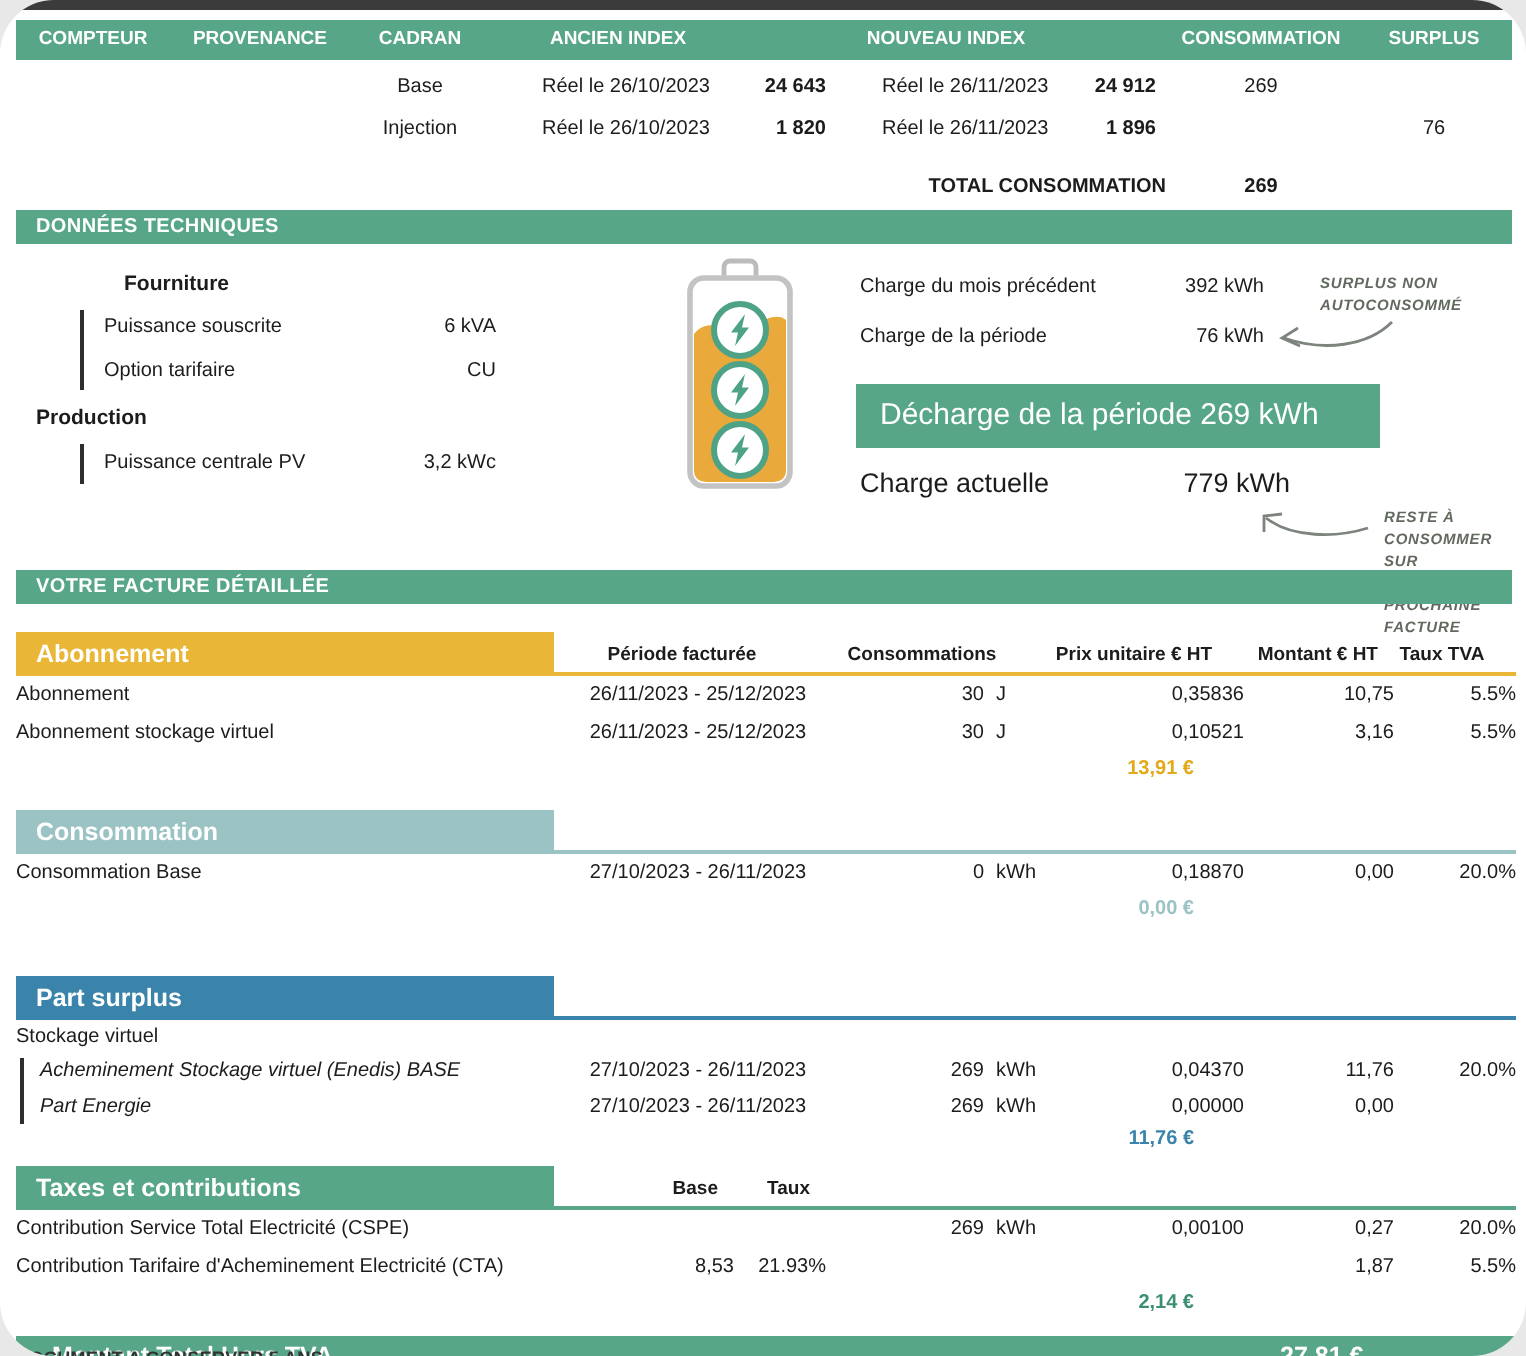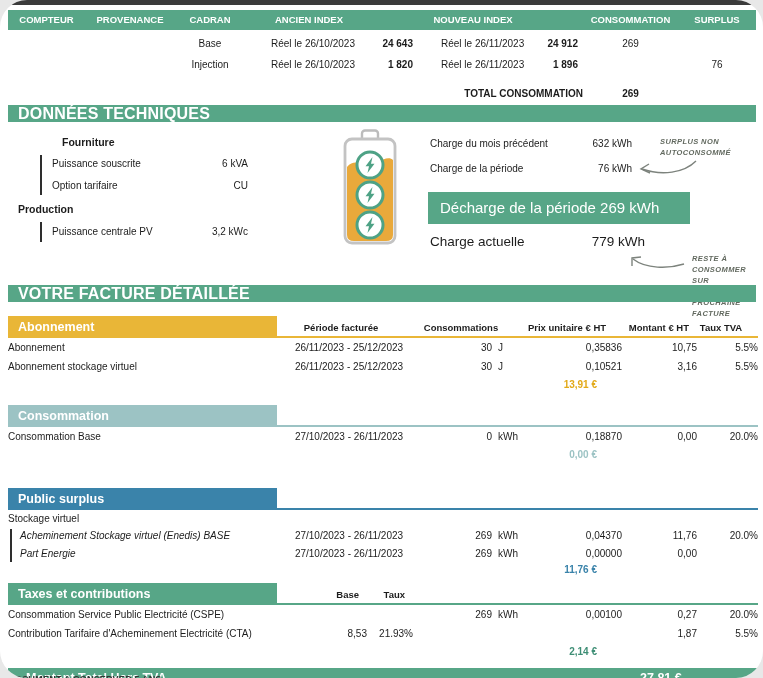--- a/index.html
+++ b/index.html
@@ -21,21 +21,21 @@
   .mc-ndate { width:120px; padding-left:28px; }
   .mc-nval  { width:50px; text-align:right; padding-right:5px; font-weight:bold; }
   .mc-cons  { width:95px; text-align:center; }
   .mc-surp  { width:78px; text-align:center; }
   .m-head .mc-adate, .m-head .mc-ndate { padding-left:0; text-align:center; }
   .m-total { display:flex; height:15px; line-height:15px; margin-top:14px; font-weight:bold; }
   .m-total .lbl { width:575px; text-align:right; padding-right:0; }
   .m-total .val { width:95px; text-align:center; }
 
   
-  .bigbar { position:absolute; left:8px; width:748px; height:17px; background:#57A687; color:#fff; font-weight:bold; font-size:16px; line-height:17px; padding-left:10px; letter-spacing:.2px; }
+  .bigbar { position:absolute; left:8px; width:748px; height:17px; background:#57A687; color:#fff; font-weight:bold; font-size:10px; line-height:17px; padding-left:10px; letter-spacing:.2px; }
 
   
   .tech { position:absolute; top:122px; left:0; width:763px; height:161px; font-size:10px; }
   .t-bold { position:absolute; font-weight:bold; font-size:10.5px; }
   .t-vline { position:absolute; width:2px; background:#2e2e2e; }
   .t-row { position:absolute; display:flex; width:196px; }
   .t-row .l { flex:1; }
   .t-row .v { width:62px; text-align:right; }
 
   .battery { position:absolute; left:343px; top:7px; }
@@ -181,21 +181,21 @@
         </g>
         <g transform="translate(27,96)">
           <circle r="13" fill="#ffffff" stroke="#4EA285" stroke-width="3"></circle>
           <path d="M2.5,-8 L-4.5,1.2 L-1,1.2 L-2.5,8 L4.5,-1.2 L1,-1.2 Z" fill="#4EA285"></path>
         </g>
       </svg>
     </div>
 
     <div class="t-kv" style="left:430px; top:16px;gap:32px;">
       <span class="l">Charge du mois précédent</span>
-      <span class="v">632 kWh</span>
+      <span class="v">392 kWh</span>
     </div>
     <div class="t-kv" style="left:430px; top:41px;">
       <span class="l">Charge de la période</span>
       <span class="v">76 kWh</span>
     </div>
 
     <div class="hand" style="left:660px; top:14px;">
       <span>SURPLUS NON</span><br>
       <span>AUTOCONSOMMÉ</span>
     </div>
@@ -286,21 +286,21 @@
     </div>
     <div class="subtotal">
       <div class="sp"></div>
       <div class="amt sub-lblue">0,00 €</div>
     </div>
 
     <div class="gap12"></div>
       <div class="gap13"></div>
 
     <div class="sec-head u-sblue">
-      <div class="sec-bar bg-sblue">Public surplus</div>
+      <div class="sec-bar bg-sblue">Part surplus</div>
       <div class="hdr-cols"></div>
     </div>
     <div class="inv-row" style="height:17px; line-height:17px;">
       <div class="c-label">Stockage virtuel</div>
     </div>
     <div style="position:relative;">
       <div class="group-line" style="top:2px; height:33px;"></div>
       <div class="inv-row" style="height:18px; line-height:18px;">
         <div class="c-label italic" style="padding-left:12px;">Acheminement Stockage virtuel (Enedis) BASE</div>
         <div class="c-period">27/10/2023 - 26/11/2023</div>
@@ -334,21 +334,21 @@
     <div class="sec-head u-green">
       <div class="sec-bar bg-green">Taxes et contributions</div>
       <div class="hdr-cols">
         <div class="h-period" style="display:flex;">
             <span class="tx-base">Base</span>
             <span class="tx-taux">Taux</span>
           </div>
       </div>
     </div>
     <div class="inv-row">
-      <div class="c-label">Consommation Service Public Electricité (CSPE)</div>
+      <div class="c-label">Contribution Service Total Electricité (CSPE)</div>
       <div class="c-period" style="display:flex;">
           <span class="tx-base"></span>
           <span class="tx-taux"></span>
         </div>
       <div class="c-qty">
           <span class="v">269</span>
           <span class="u">kWh</span>
         </div>
       <div class="c-price">0,00100</div>
       <div class="c-amount">0,27</div>

